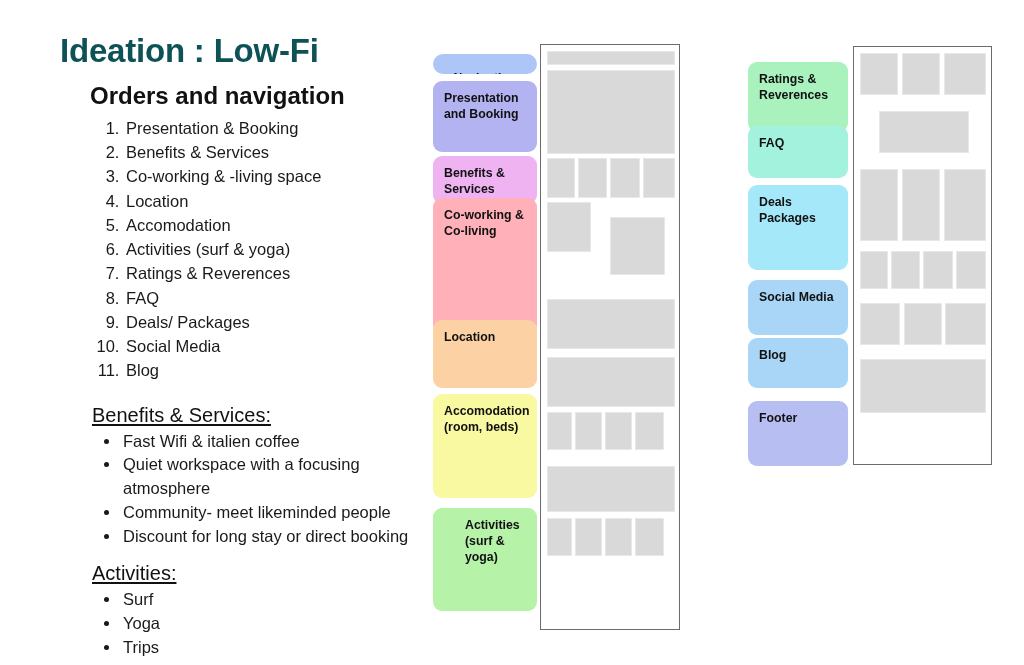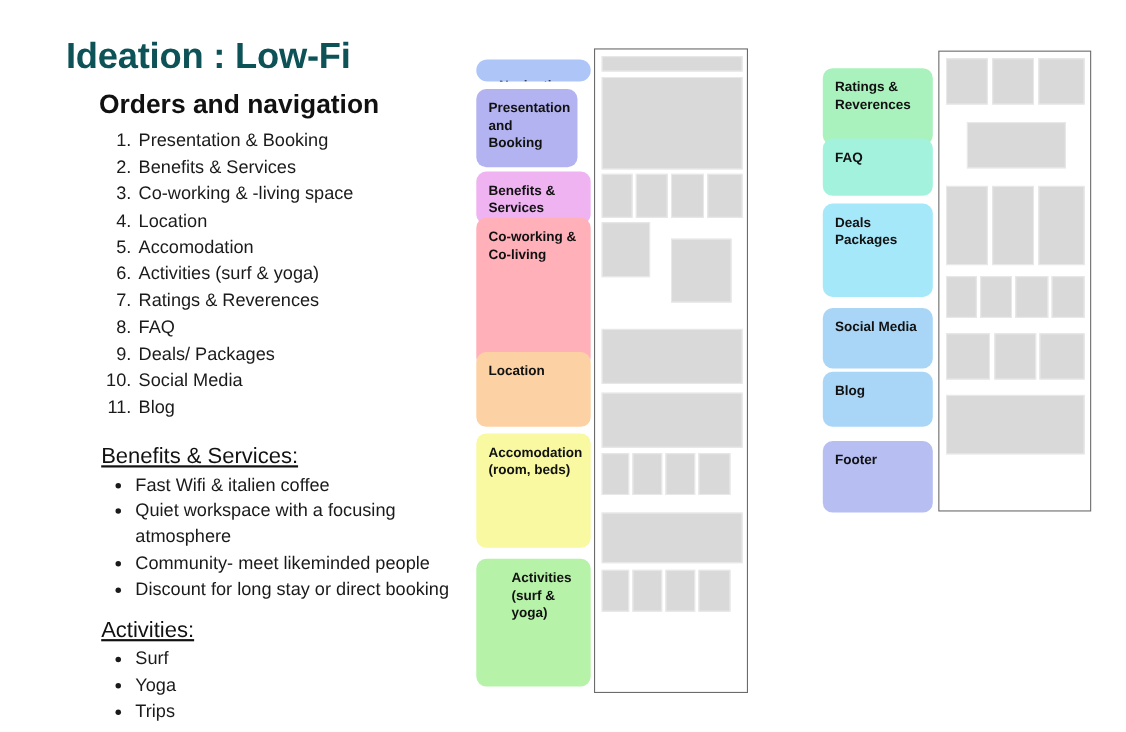--- a/index.html
+++ b/index.html
@@ -135,40 +135,40 @@
       <li>Yoga</li>
       <li>Trips</li>
     </ul>
 
 </div>
 
 <div class="label-stack" id="middle-labels">
     <div class="tag pill" style="left: 433px; top: 54px; width: 104px; height: 20px; background: rgb(174, 198, 247);">
       <div>Navigation</div>
     </div>
-    <div class="tag" style="left: 433px; top: 81px; width: 92px; height: 71px; background: rgb(179, 179, 242);">
+    <div class="tag" style="left: 433px; top: 81px; width: 104px; height: 71px; background: rgb(179, 179, 242);">
       <div>Presentation</div>
       <div>and Booking</div>
     </div>
     <div class="tag" style="left: 433px; top: 156px; width: 104px; height: 48px; background: rgb(239, 179, 242);">
       <div>Benefits &amp;</div>
       <div>Services</div>
     </div>
     <div class="tag" style="left: 433px; top: 198px; width: 104px; height: 136px; background: rgb(255, 176, 184);">
       <div>Co-working &amp;</div>
       <div>Co-living</div>
     </div>
     <div class="tag" style="left: 433px; top: 320px; width: 104px; height: 68px; background: rgb(252, 210, 165);">
       <div>Location</div>
     </div>
     <div class="tag" style="left: 433px; top: 394px; width: 104px; height: 104px; background: rgb(248, 249, 160);">
       <div>Accomodation</div>
       <div>(room, beds)</div>
     </div>
-    <div class="tag" style="left: 433px; top: 508px; width: 104px; height: 116px; background: rgb(182, 242, 168); padding-left: 32px;">
+    <div class="tag" style="left: 433px; top: 508px; width: 104px; height: 103px; background: rgb(182, 242, 168); padding-left: 32px;">
       <div>Activities</div>
       <div>(surf &amp; yoga)</div>
     </div>
   </div>
 
 <div class="frame" id="middle-frame" style="left:540px; top:44px; width:140px; height:586px;">
     <div class="blk" style="left: 6px; top: 6px; width: 128px; height: 14px; background: rgb(217, 217, 217);"></div>
     <div class="blk" style="left: 6px; top: 25px; width: 128px; height: 84px; background: rgb(217, 217, 217);"></div>
     <div class="blk" style="left: 6px; top: 113px; width: 28px; height: 40px; background: rgb(217, 217, 217);"></div>
     <div class="blk" style="left: 37px; top: 113px; width: 29px; height: 40px; background: rgb(217, 217, 217);"></div>

